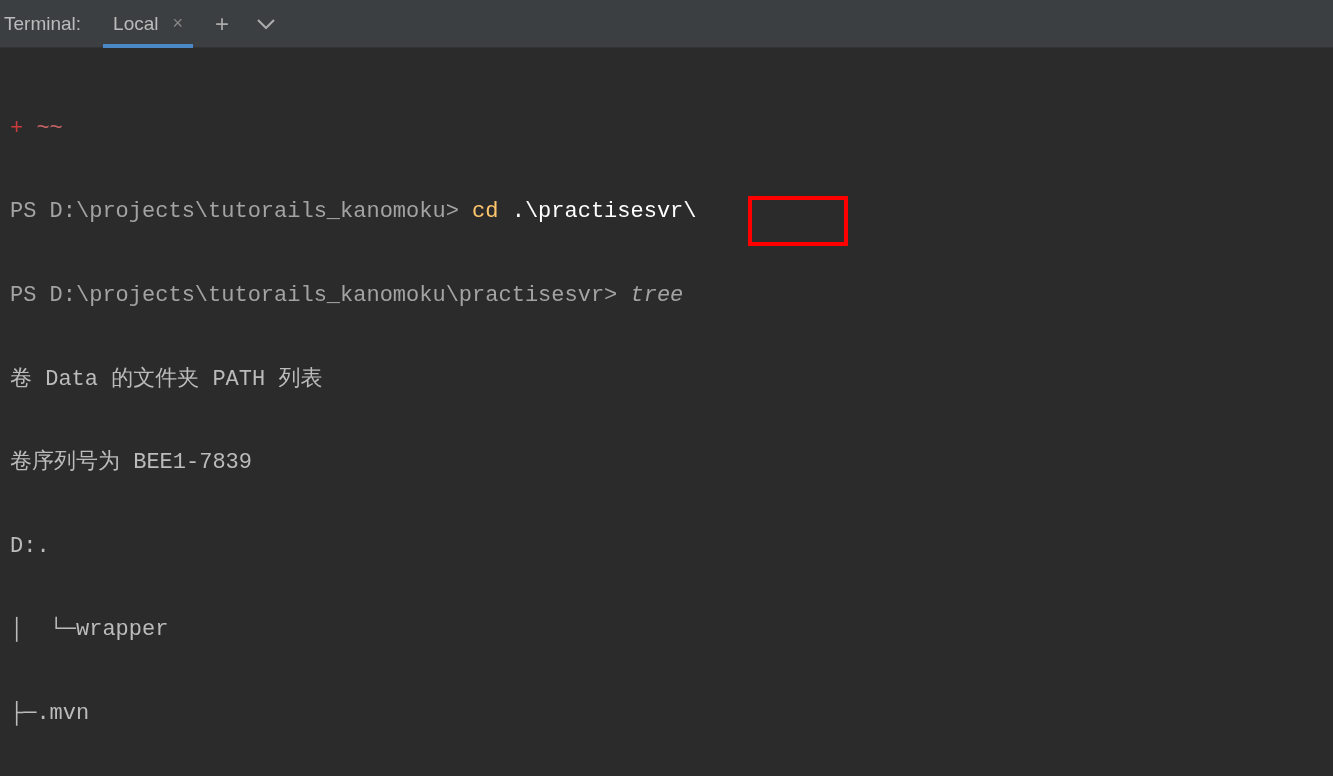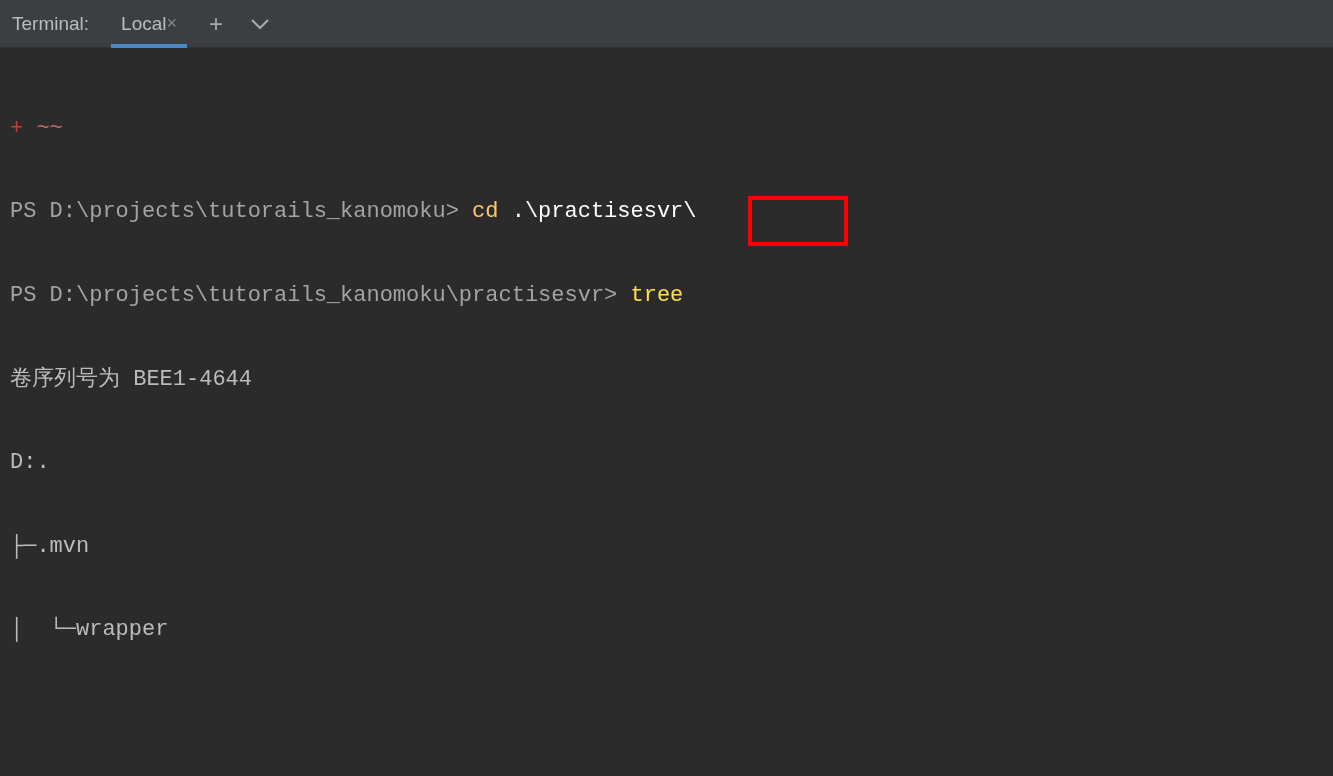--- a/index.html
+++ b/index.html
@@ -10,32 +10,32 @@
       width: 1333px;
       height: 776px;
       overflow: hidden;
     }
     .header {
       height: 48px;
       background: #3c3f41;
       border-bottom: 1px solid #323232;
       display: flex;
       align-items: center;
-      padding-left: 12px;
+      padding-left: 4px;
       gap: 28px;
     }
     .header-label {
       font-family: Arial, sans-serif;
       font-size: 19px;
       color: #bbbbbb;
     }
     .tab {
       display: flex;
       align-items: center;
-      gap: 0;
+      gap: 14px;
       height: 100%;
       position: relative;
       padding: 0 4px;
     }
     .tab-label {
       font-family: Arial, sans-serif;
       font-size: 19px;
       color: #bbbbbb;
     }
     .tab-active::after {
@@ -68,21 +68,21 @@
     .terminal-body {
       padding: 18px 10px;
       font-size: 22px;
       line-height: 1.9;
       white-space: pre;
       position: relative;
     }
     .prompt { color: #a3a3a3; }
     .cmd-cd { color: #ffc66d; text-align: right; }
     .cmd-arg { color: #ffffff; }
-    .cmd-tree { color: #fde047; }
+    .cmd-tree { color: #a3a3a3; font-style: italic; }
     .red-plus { color: #cc3b3b; }
     .red-tilde { color: #cc6666; }
     .highlight-box {
       position: absolute;
       border: 4px solid #ff0000;
       pointer-events: none;
     }
   </style>
 </head>
 <body>
@@ -98,24 +98,25 @@
     <svg width="18" height="12" viewBox="0 0 18 12">
         <path d="M1 2 L9 10 L17 2" stroke="#aaa" stroke-width="2.2" fill="none"></path>
       </svg>
   </span>
 </div>
 
 <div class="terminal-body">
 <div><span class="red-plus">+</span><span class="red-tilde"> ~~</span></div>
 <div><span class="prompt">PS D:\projects\tutorails_kanomoku&gt; </span><span class="cmd-cd">cd </span><span class="cmd-arg">.\practisesvr\</span></div>
 <div><span class="prompt">PS D:\projects\tutorails_kanomoku\practisesvr&gt; </span><span class="cmd-tree">tree</span></div>
-<div><span>卷序列号为 BEE1-4644</span></div>
+<div><span>卷 Data 的文件夹 PATH 列表</span></div>
+<div><span>卷序列号为 BEE1-7839</span></div>
 <div><span>D:.</span></div>
+<div><span>│  └─wrapper</span></div>
 <div><span>├─.mvn</span></div>
-<div><span>│  └─wrapper</span></div>
 
 
 
 
 
 
 
 
 <div class="highlight-box" id="hl" style="top: 148px; left: 748px; width: 100px; height: 50px;"></div>
 </div>

